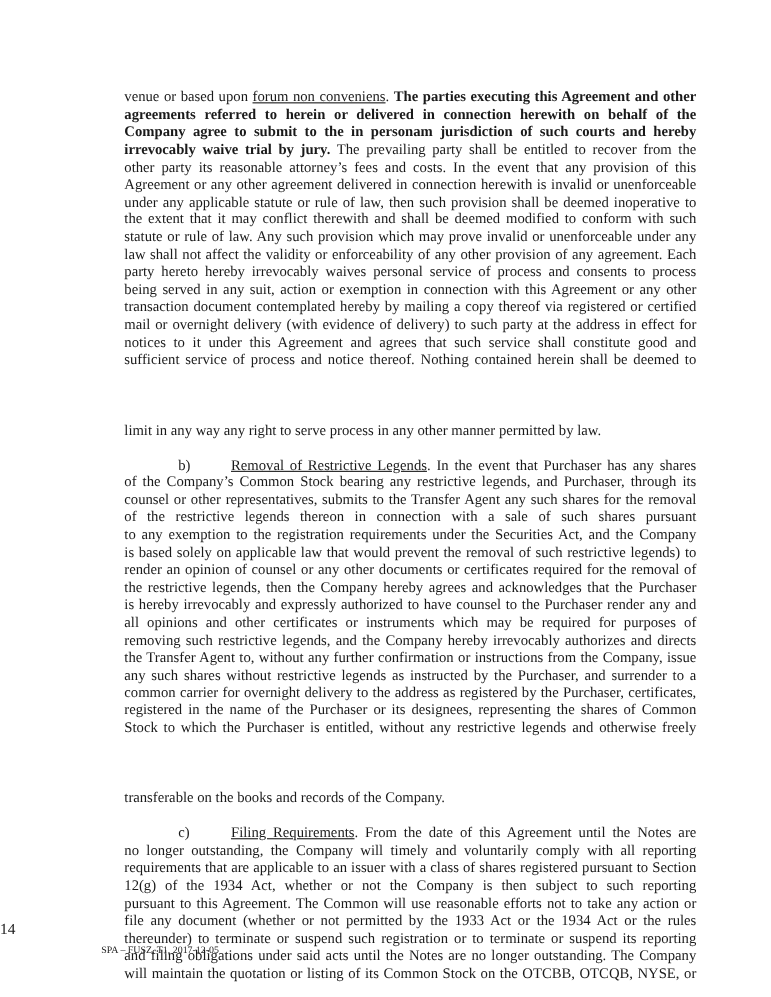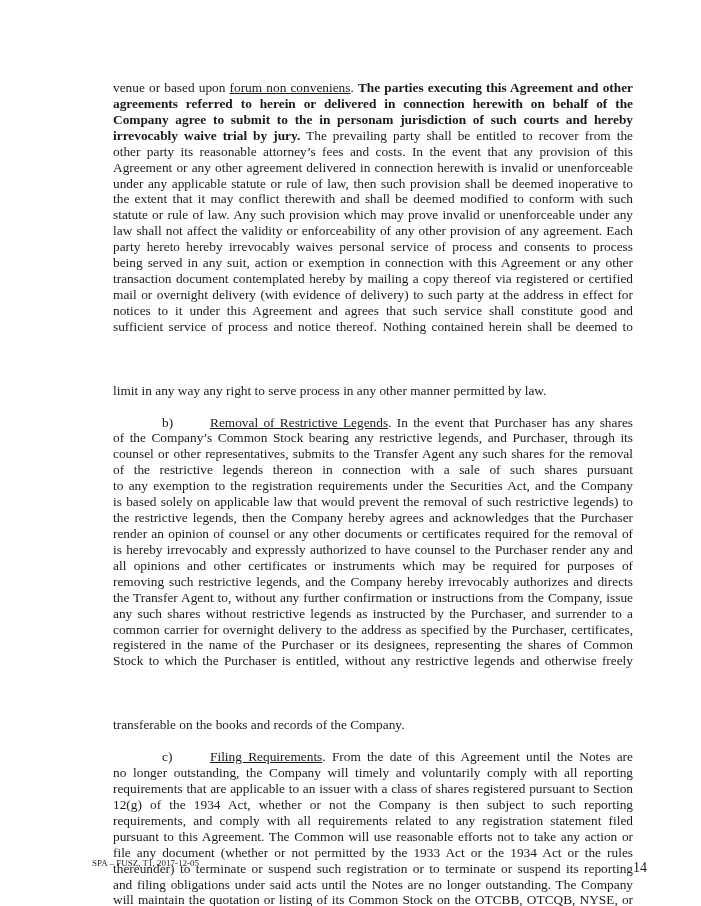--- a/index.html
+++ b/index.html
@@ -6,21 +6,21 @@
     body { width: 701px; height: 906px; position: relative; overflow: hidden;
       font-family: "Liberation Serif", serif; color: #1a1a1a; }
     .page { position: absolute; left: 113px; top: 80px; width: 520px; }
     .line { font-size: 13.35px; line-height: 15.93px; height: 15.93px; white-space: nowrap;
       text-align: justify; text-align-last: justify; }
     .line.last { text-align-last: left; margin-top: 48px; }
     .para { margin-bottom: 15.9px; }
     .b { font-weight: bold; }
     .u { text-decoration: underline; }
     .label { display: inline-block; width: 48px; padding-left: 49px; }
-    .pagenum { position: absolute; left: 0; width: 647px; top: 860px; text-align: right;
+    .pagenum { position: absolute; left: 0; width: 647px; top: 838px; text-align: left;
       font-size: 14px; font-family: "Liberation Serif", serif; }
     .footer { position: absolute; left: 92px; top: 858px; font-size: 9px;
       font-family: "Liberation Serif", serif; color: #222; }
   </style>
 </head>
 <body>
 
 <div class="page">
   <div class="para" id="para-a">
       <div class="line"><span>venue or based upon </span><span class="u">forum non conveniens</span><span>.  </span><span class="b">The parties executing this Agreement and other</span></div>
@@ -44,42 +44,41 @@
   <div class="para" id="para-b">
     <div class="line">
       <span class="label">b)</span><span class="u">Removal of Restrictive Legends</span><span>.  In the event that Purchaser has any shares</span>
     </div>
     <div id="para-b-lines">
         <div class="line">of the Company’s Common Stock bearing any restrictive legends, and Purchaser, through its</div>
         <div class="line">counsel or other representatives, submits to the Transfer Agent any such shares for the removal</div>
         <div class="line">of the restrictive legends thereon in connection with a sale of such shares pursuant</div>
         <div class="line">to any exemption to the registration requirements under the Securities Act, and the Company</div>
         <div class="line">is based solely on applicable law that would prevent the removal of such restrictive legends) to</div>
+        <div class="line">render an opinion of counsel or any other documents or certificates required for the removal of</div>
         <div class="line">the restrictive legends, then the Company hereby agrees and acknowledges that the Purchaser</div>
-        <div class="line">render an opinion of counsel or any other documents or certificates required for the removal of</div>
         <div class="line">is hereby irrevocably and expressly authorized to have counsel to the Purchaser render any and</div>
         <div class="line">all opinions and other certificates or instruments which may be required for purposes of</div>
         <div class="line">removing such restrictive legends, and the Company hereby irrevocably authorizes and directs</div>
         <div class="line">the Transfer Agent to, without any further confirmation or instructions from the Company, issue</div>
         <div class="line">any such shares without restrictive legends as instructed by the Purchaser, and surrender to a</div>
-        <div class="line">common carrier for overnight delivery to the address as specified by the Purchaser, certificates,</div>
+        <div class="line">common carrier for overnight delivery to the address as registered by the Purchaser, certificates,</div>
         <div class="line">registered in the name of the Purchaser or its designees, representing the shares of Common</div>
         <div class="line">Stock to which the Purchaser is entitled, without any restrictive legends and otherwise freely</div>
         <div class="line last">transferable on the books and records of the Company.</div>
       </div>
   </div>
   <div class="para" id="para-c">
     <div class="line">
       <span class="label">c)</span><span class="u">Filing Requirements</span><span>.  From the date of this Agreement until the Notes are</span>
     </div>
     <div id="para-c-lines">
         <div class="line">no longer outstanding, the Company will timely and voluntarily comply with all reporting</div>
         <div class="line">requirements that are applicable to an issuer with a class of shares registered pursuant to Section</div>
         <div class="line">12(g) of the 1934 Act, whether or not the Company is then subject to such reporting</div>
-        <div class="line">requirements, and comply with all requirements related to any registration statement filed</div>
         <div class="line">pursuant to this Agreement.  The Common will use reasonable efforts not to take any action or</div>
         <div class="line">file any document (whether or not permitted by the 1933 Act or the 1934 Act or the rules</div>
         <div class="line">thereunder) to terminate or suspend such registration or to terminate or suspend its reporting</div>
         <div class="line">and filing obligations under said acts until the Notes are no longer outstanding. The Company</div>
         <div class="line">will maintain the quotation or listing of its Common Stock on the OTCBB, OTCQB, NYSE, or</div>
       </div>
   </div>
 </div>
 
 <div class="pagenum">14</div>

